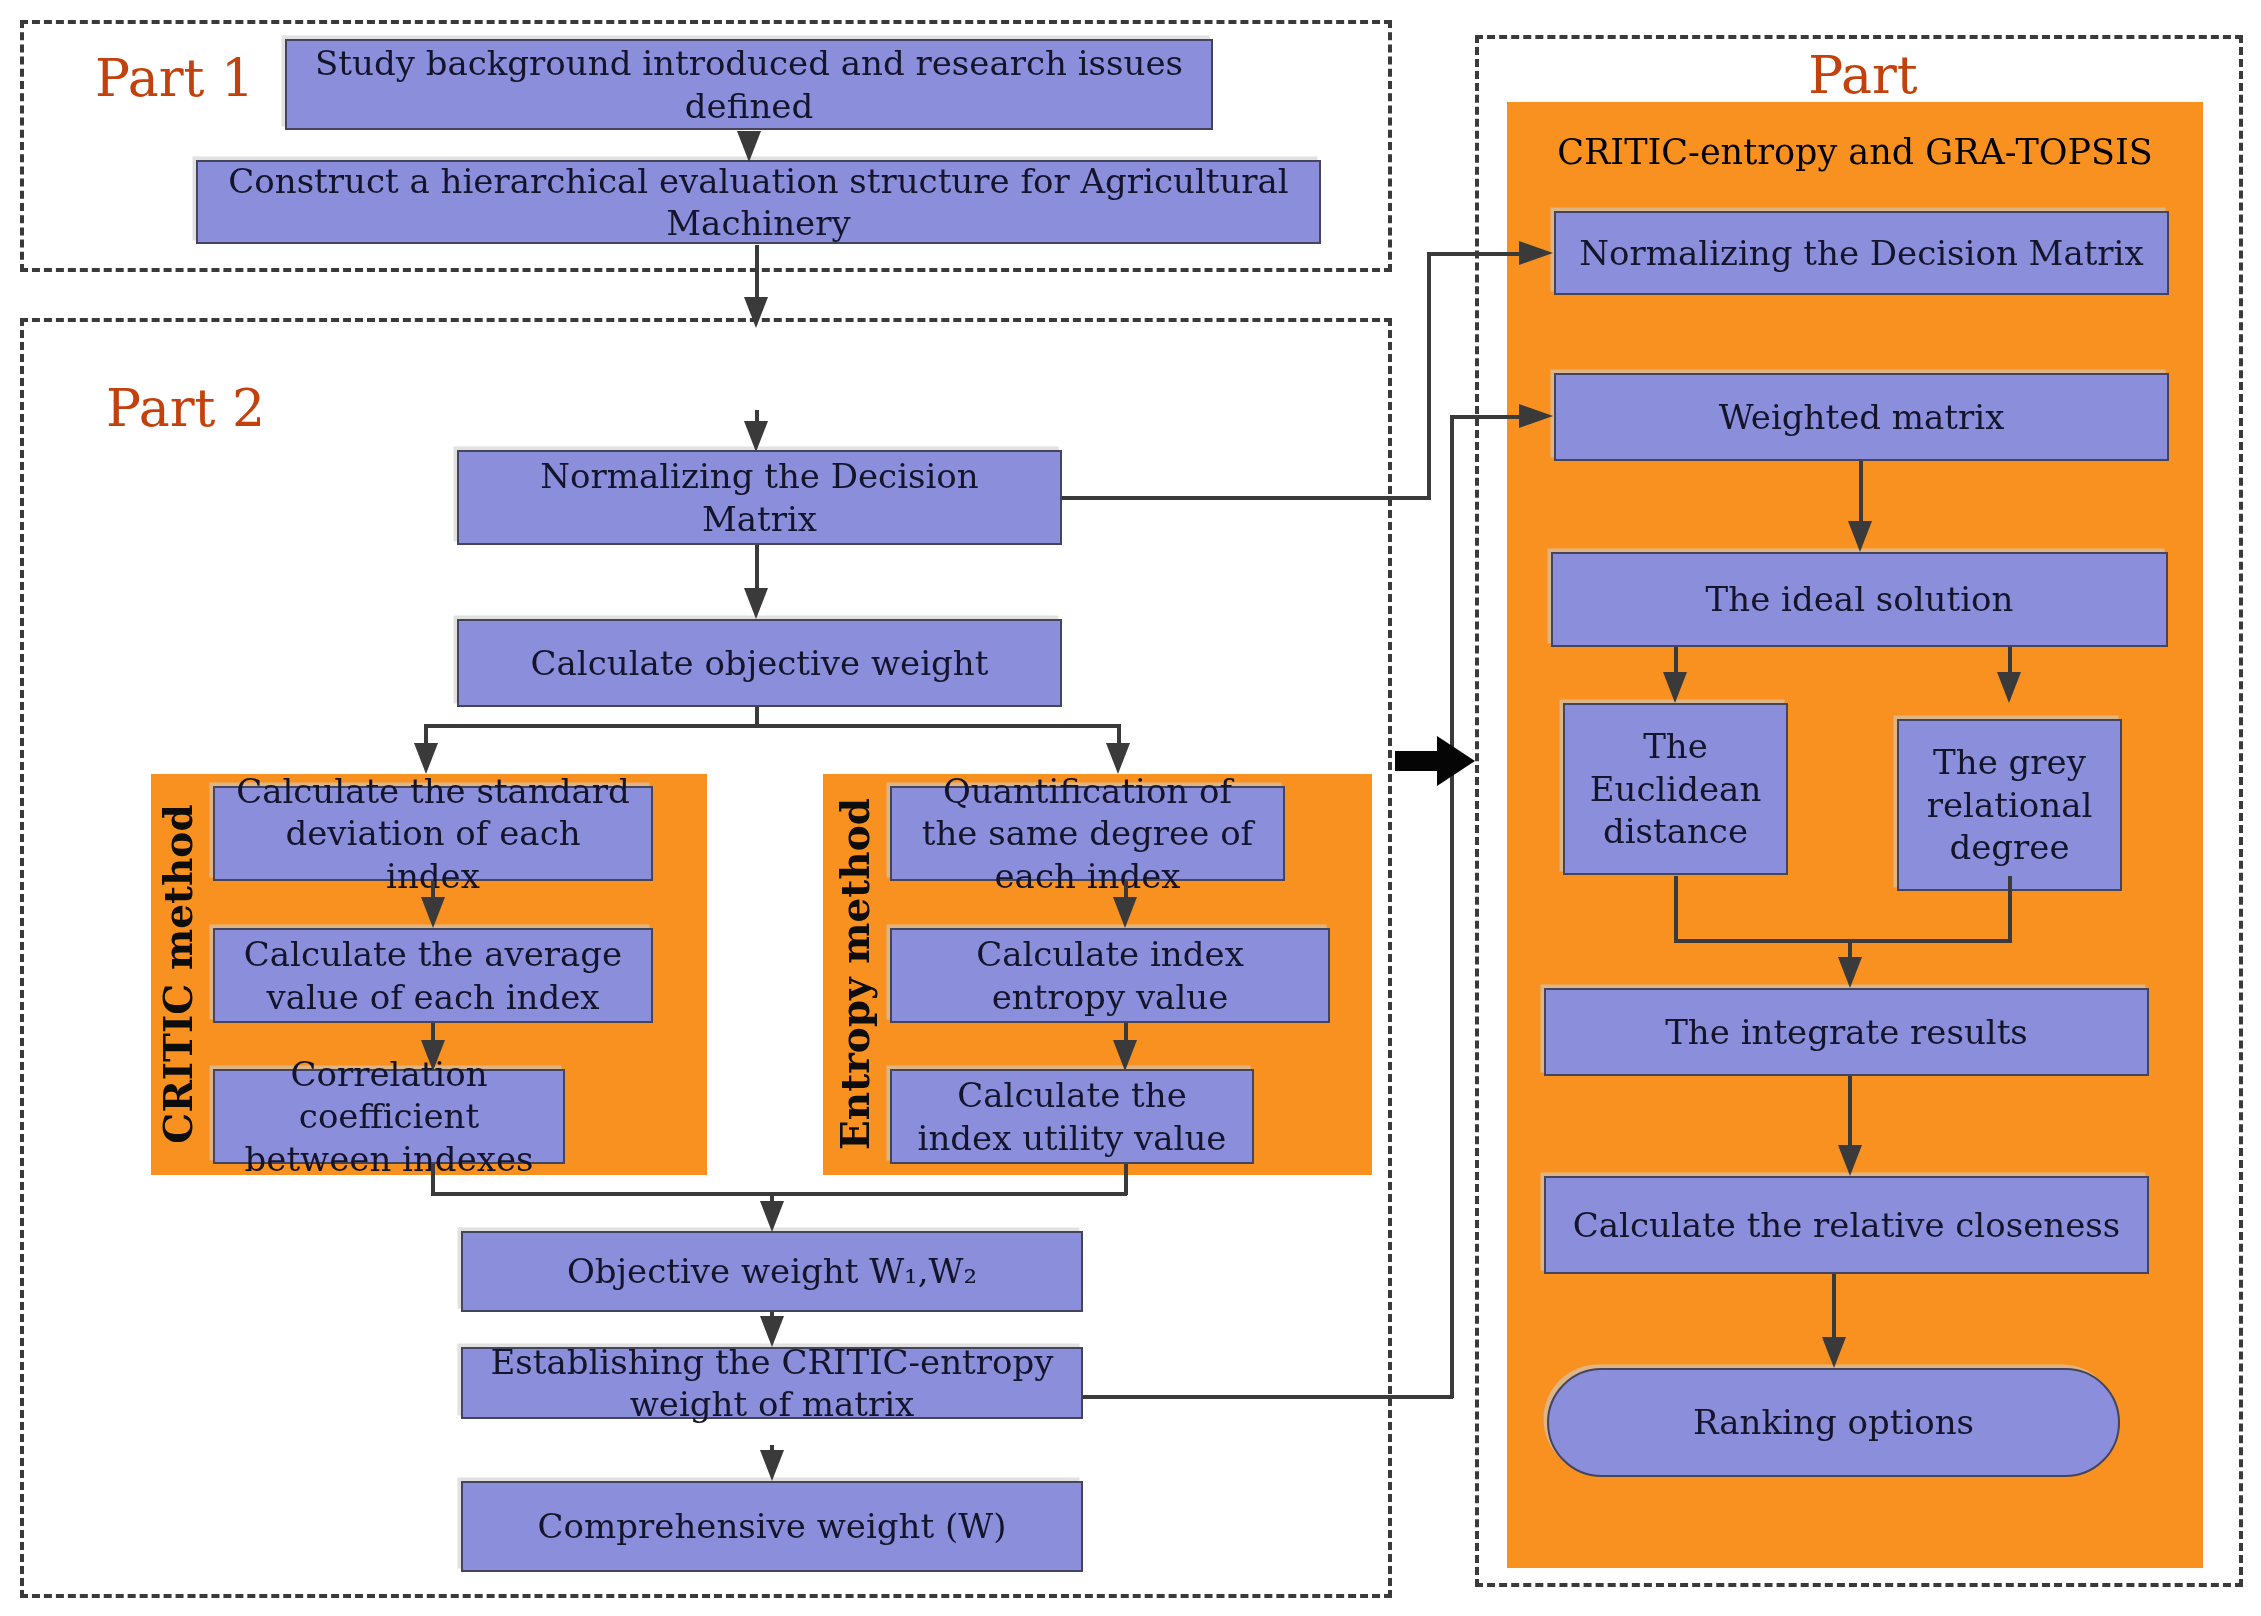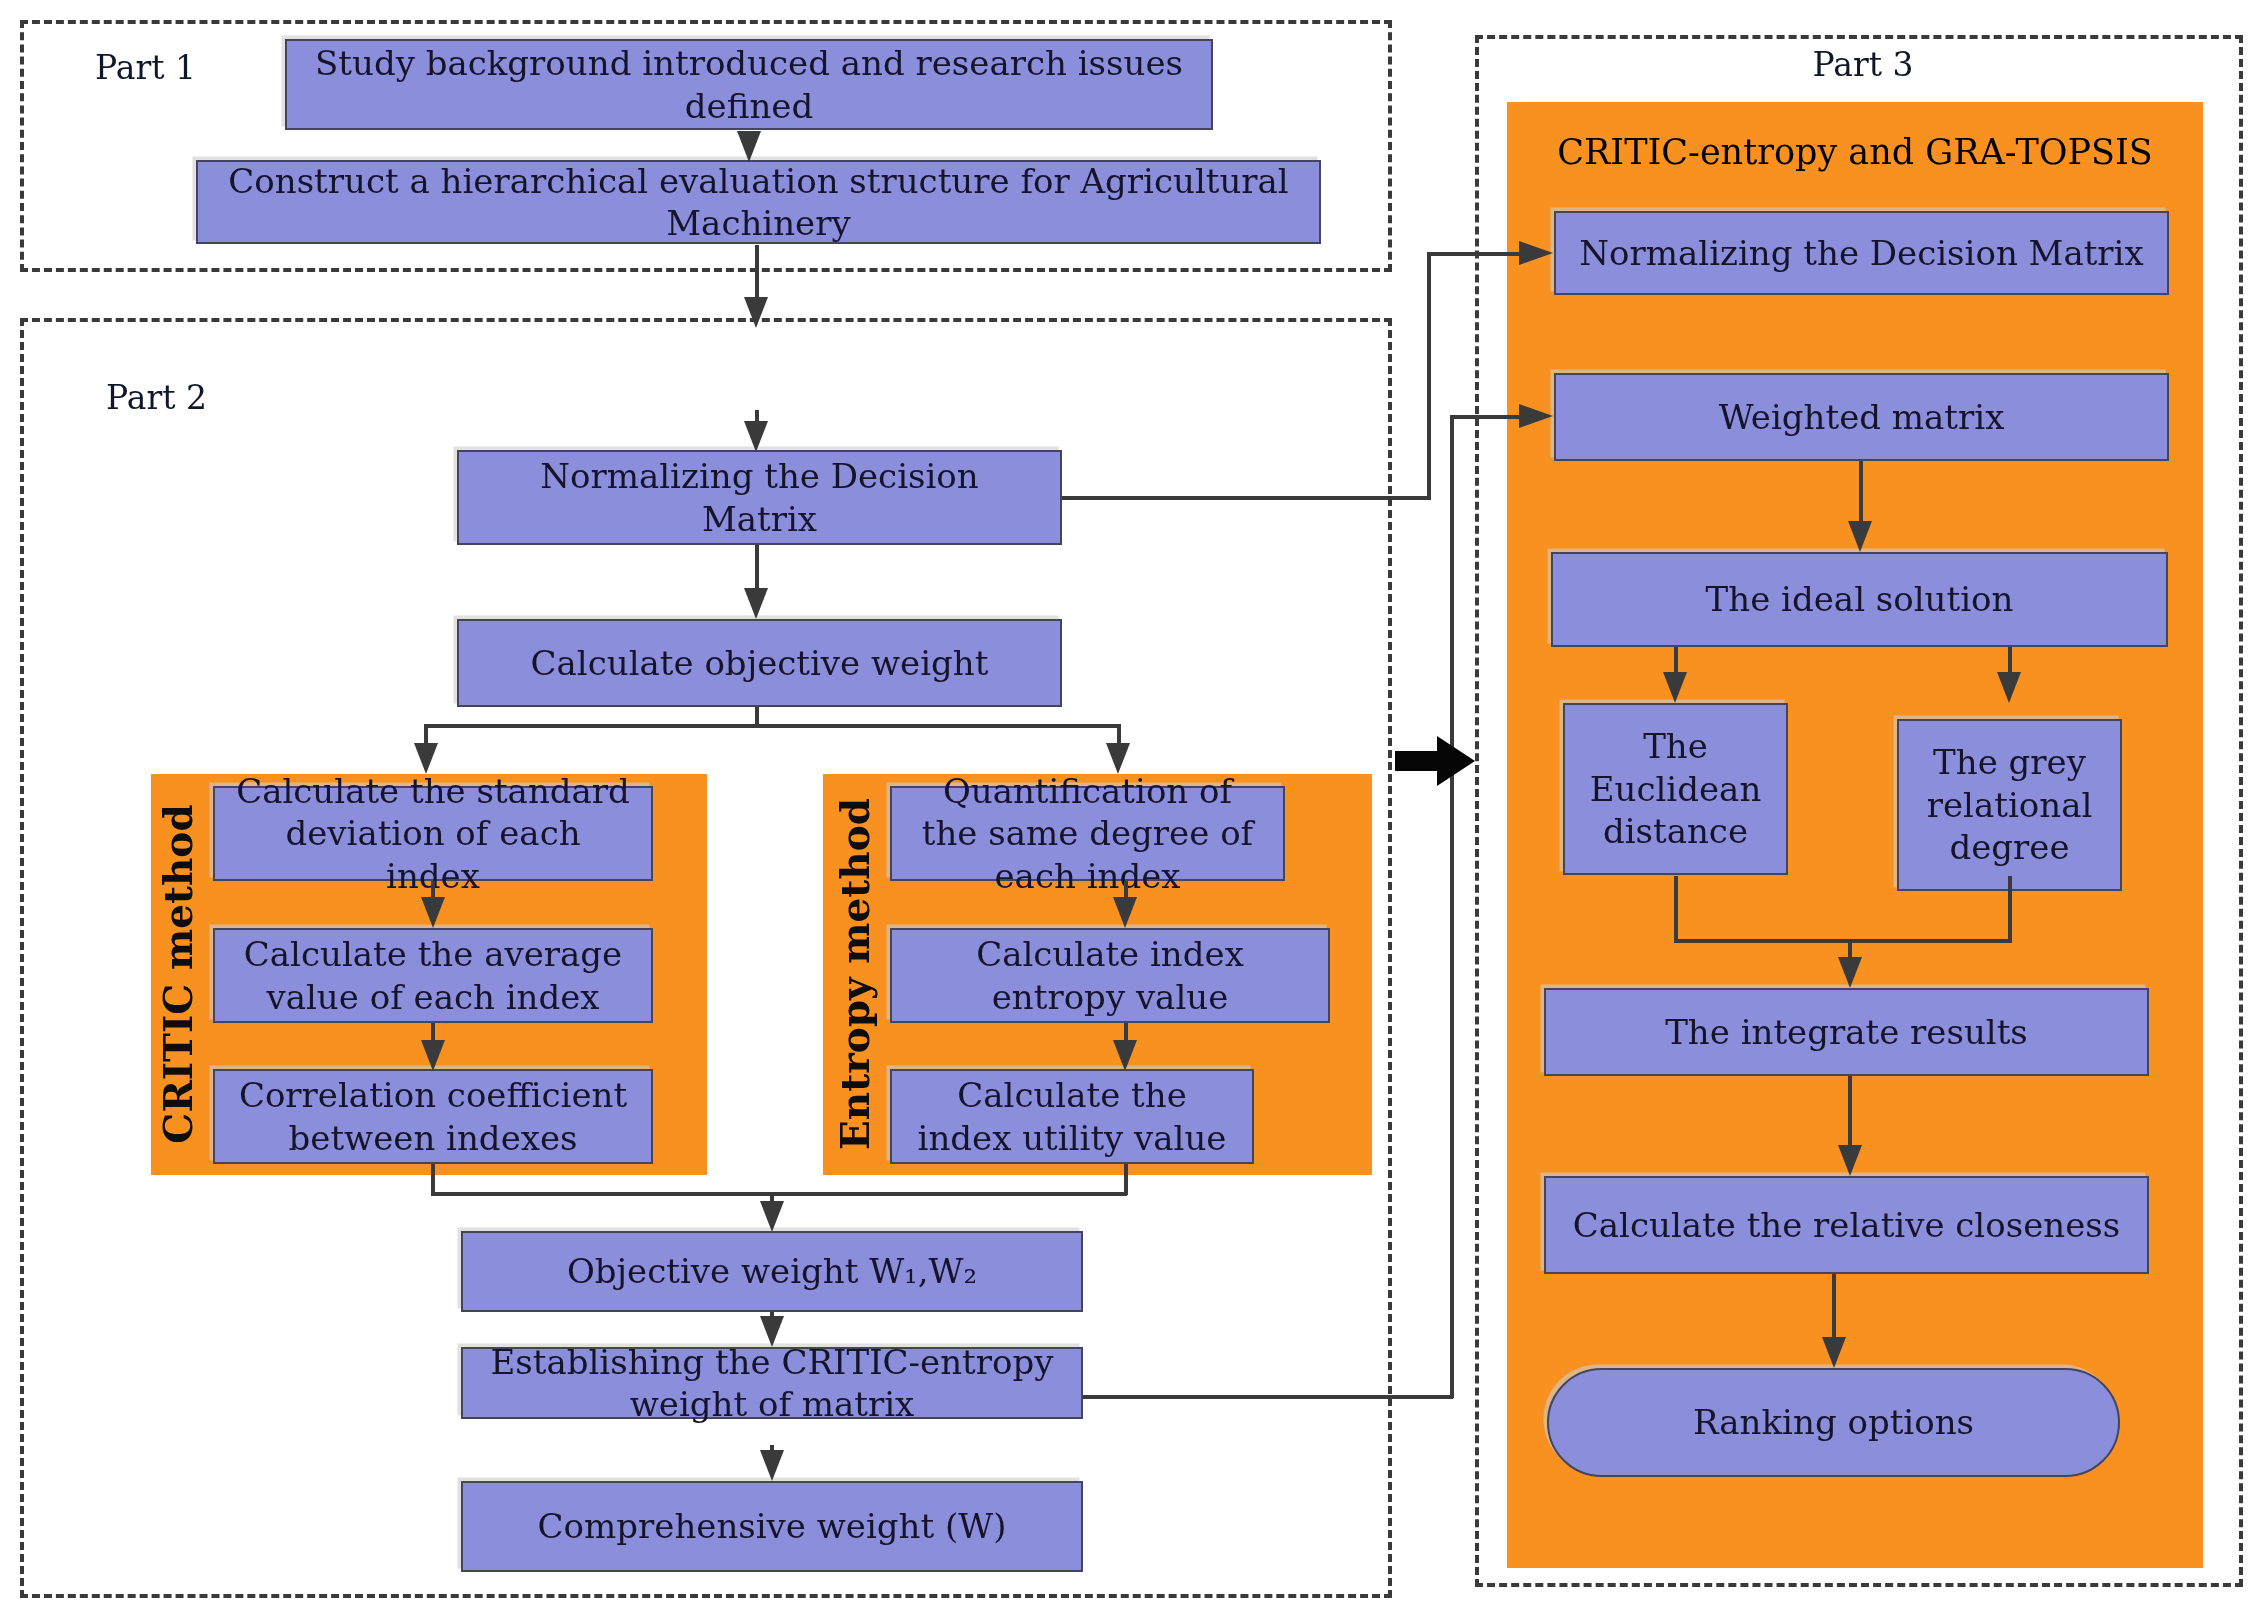--- a/index.html
+++ b/index.html
@@ -31,22 +31,22 @@
     justify-content:center;
     text-align:center;
     font-size:34px;
     line-height:1.25;
     padding:0 19.7px;
     box-shadow:-3.5px -3.5px 0 rgba(205,205,205,0.6);
   }
   .stadium{border-radius:60px;}
   .part-label{
     position:absolute;
-    font-size:33px;
-    color:#0f172a;
+    font-size:52px;
+    color:#c2410c;
   }
   .panel-title{
     position:absolute;
     font-size:35px;
     color:#000000;
     text-align:center;
   }
   .vlabel{
     position:absolute;
     font-size:39px;
@@ -102,21 +102,21 @@
   <div class="vlabel" style="left:656px;top:953px;width:394px;height:42px;">Entropy method</div>
 
   <div class="box" style="left:285px;top:39px;width:928px;height:91px;">Study background introduced and research issues defined</div>
   <div class="box" style="left:196px;top:160px;width:1125px;height:84px;">Construct a hierarchical evaluation structure for Agricultural Machinery</div>
 
   <div class="box" style="left:457px;top:450px;width:605px;height:95px;">Normalizing the Decision Matrix</div>
   <div class="box" style="left:457px;top:619px;width:605px;height:88px;">Calculate objective weight</div>
 
   <div class="box" style="left:213px;top:786px;width:440px;height:95px;">Calculate the standard deviation of each index</div>
   <div class="box" style="left:213px;top:928px;width:440px;height:95px;">Calculate the average value of each index</div>
-  <div class="box" style="left:213px;top:1069px;width:440px;height:95px;">Correlation coefficient between indexes</div>
+  <div class="box" style="left:213px;top:1069px;width:352px;height:95px;">Correlation coefficient between indexes</div>
 
   <div class="box" style="left:890px;top:786px;width:395px;height:95px;">Quantification of the same degree of each index</div>
   <div class="box" style="left:890px;top:928px;width:440px;height:95px;">Calculate index entropy value</div>
   <div class="box" style="left:890px;top:1069px;width:364px;height:95px;">Calculate the index utility value</div>
 
   <div class="box" style="left:461px;top:1231px;width:622px;height:81px;">Objective weight W₁,W₂</div>
   <div class="box" style="left:461px;top:1347px;width:622px;height:72px;">Establishing the CRITIC-entropy weight of matrix</div>
   <div class="box" style="left:461px;top:1481px;width:622px;height:91px;">Comprehensive weight (W)</div>
 
   <div class="box" style="left:1554px;top:211px;width:615px;height:84px;">Normalizing the Decision Matrix</div>

